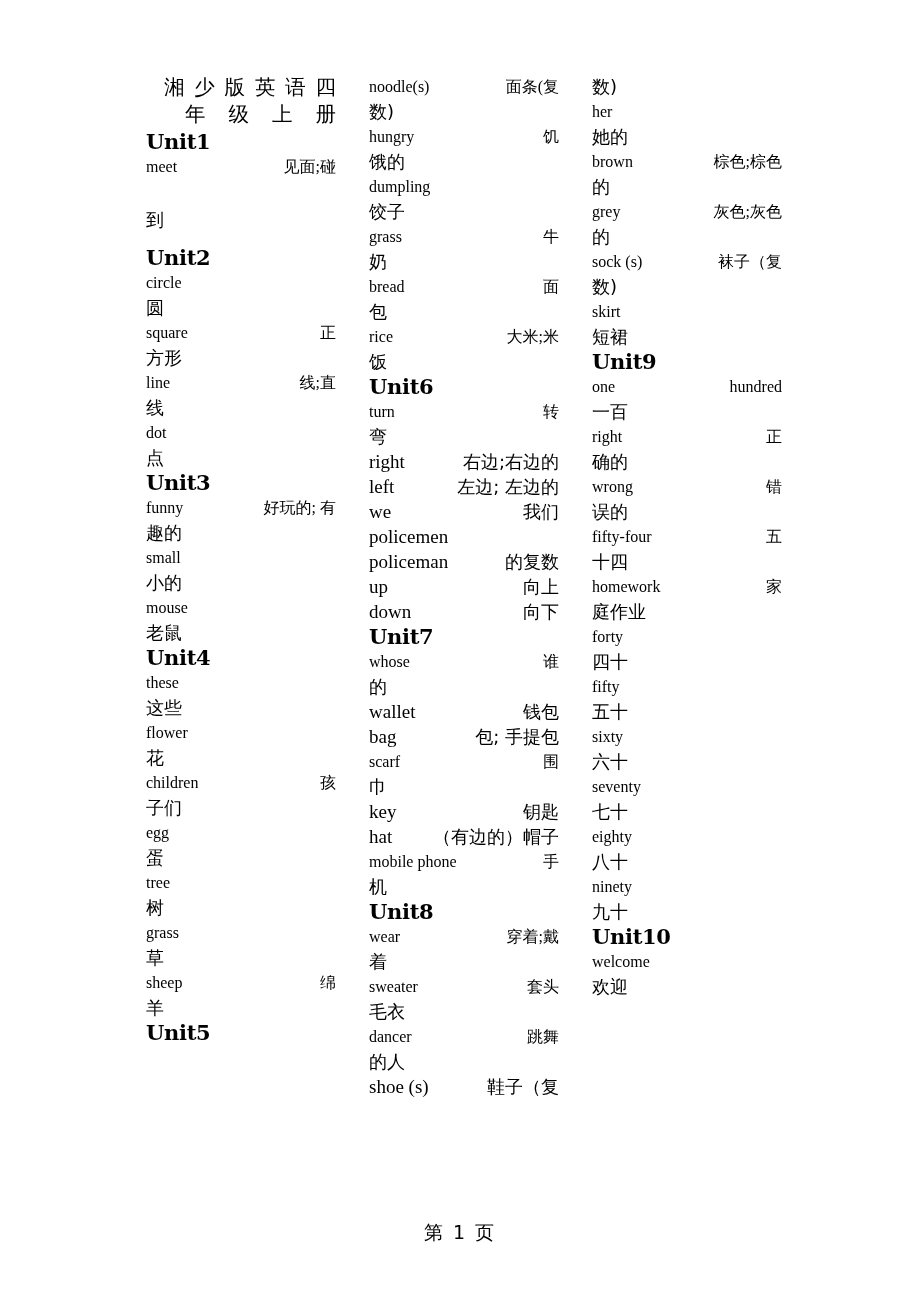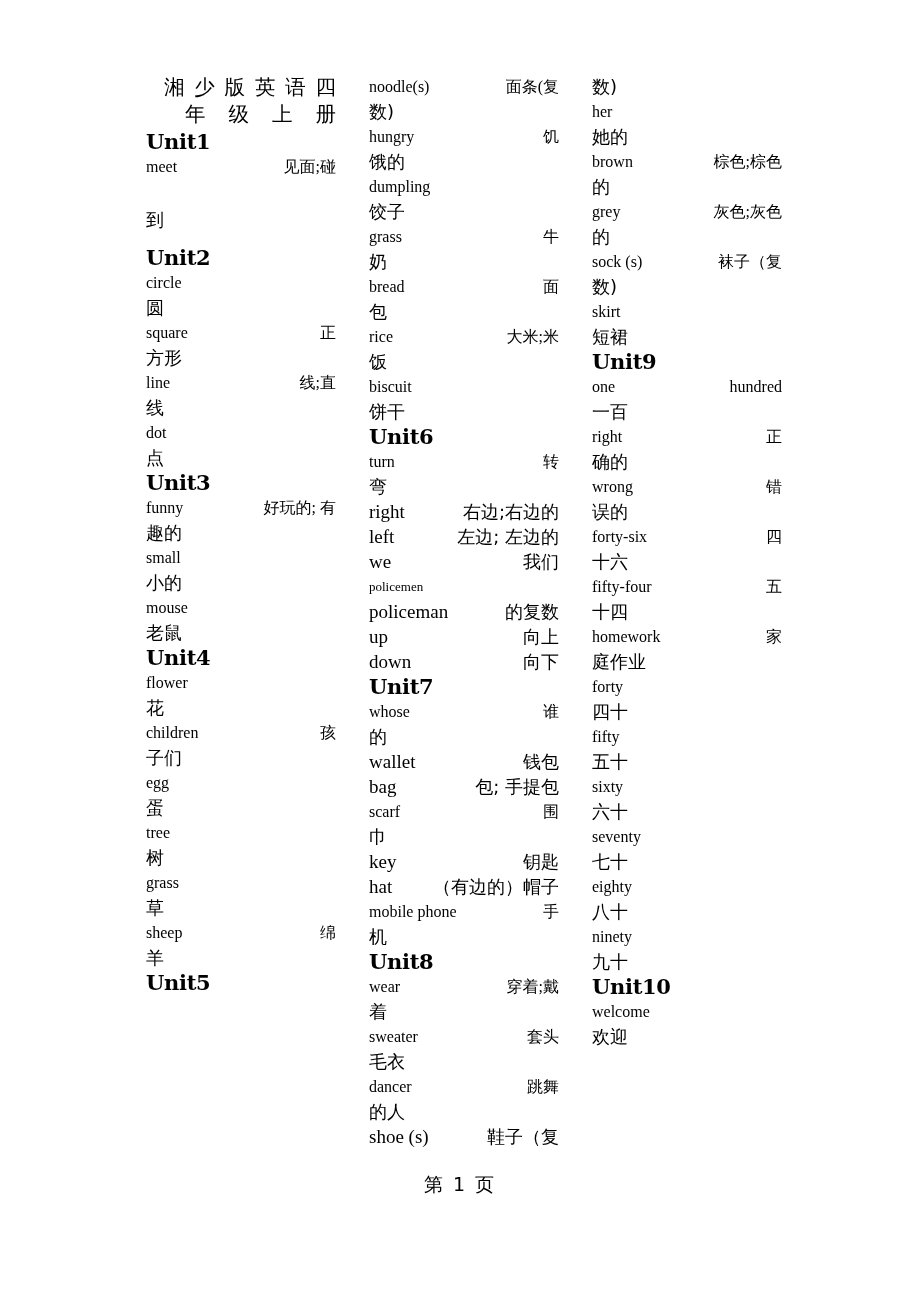--- a/index.html
+++ b/index.html
@@ -82,41 +82,41 @@
     display: flex;
     justify-content: space-between;
     align-items: baseline;
     font-size: 19px;
     line-height: 25px;
   }
   .e1 .zh { font-family: "DejaVu Sans", "Liberation Sans", sans-serif; font-size: 18px; }
 
   
   .e0 {
-    font-size: 13px;
+    font-size: 19px;
     line-height: 25px;
   }
   .zhline {
     font-family: "DejaVu Sans", "Liberation Sans", sans-serif;
     font-size: 18px;
     line-height: 25px;
   }
   
   .e1.wide .en { margin-right: 0; }
 
   .spaced {
     display: flex;
     justify-content: space-between;
     align-items: baseline;
   }
 
   .footer {
     position: absolute;
     left: 0;
-    top: 1172px;
+    top: 1220px;
     width: 920px;
     text-align: center;
     font-family: "DejaVu Sans", "Liberation Sans", sans-serif;
     font-size: 19px;
     letter-spacing: 2px;
   }
 </style>
 </head>
 <body>
 
@@ -193,20 +193,27 @@
             <span class="en">mouse</span>
             <span class="zh"></span>
           </div>
         <div class="l2">老鼠</div>
       </div>
 
       <div class="unit">Unit4</div>
 
       <div class="e2">
         <div class="l1">
+            <span class="en">these</span>
+            <span class="zh"></span>
+          </div>
+        <div class="l2">这些</div>
+      </div>
+      <div class="e2">
+        <div class="l1">
             <span class="en">flower</span>
             <span class="zh"></span>
           </div>
         <div class="l2">花</div>
       </div>
       <div class="e2">
         <div class="l1">
             <span class="en">children</span>
             <span class="zh">孩</span>
           </div>
@@ -280,27 +287,20 @@
             <span class="zh">面</span>
           </div>
         <div class="l2">包</div>
       </div>
       <div class="e2">
         <div class="l1">
             <span class="en">rice</span>
             <span class="zh">大米;米</span>
           </div>
         <div class="l2">饭</div>
-      </div>
-      <div class="e2">
-        <div class="l1">
-            <span class="en">biscuit</span>
-            <span class="zh"></span>
-          </div>
-        <div class="l2">饼干</div>
       </div>
 
       <div class="unit">Unit6</div>
 
       <div class="e2">
         <div class="l1">
             <span class="en">turn</span>
             <span class="zh">转</span>
           </div>
         <div class="l2">弯</div>
@@ -458,27 +458,20 @@
       </div>
       <div class="e2">
         <div class="l1">
             <span class="en">wrong</span>
             <span class="zh">错</span>
           </div>
         <div class="l2">误的</div>
       </div>
       <div class="e2">
         <div class="l1">
-            <span class="en">forty-six</span>
-            <span class="zh">四</span>
-          </div>
-        <div class="l2">十六</div>
-      </div>
-      <div class="e2">
-        <div class="l1">
             <span class="en">fifty-four</span>
             <span class="zh">五</span>
           </div>
         <div class="l2">十四</div>
       </div>
       <div class="e2">
         <div class="l1">
             <span class="en">homework</span>
             <span class="zh">家</span>
           </div>

